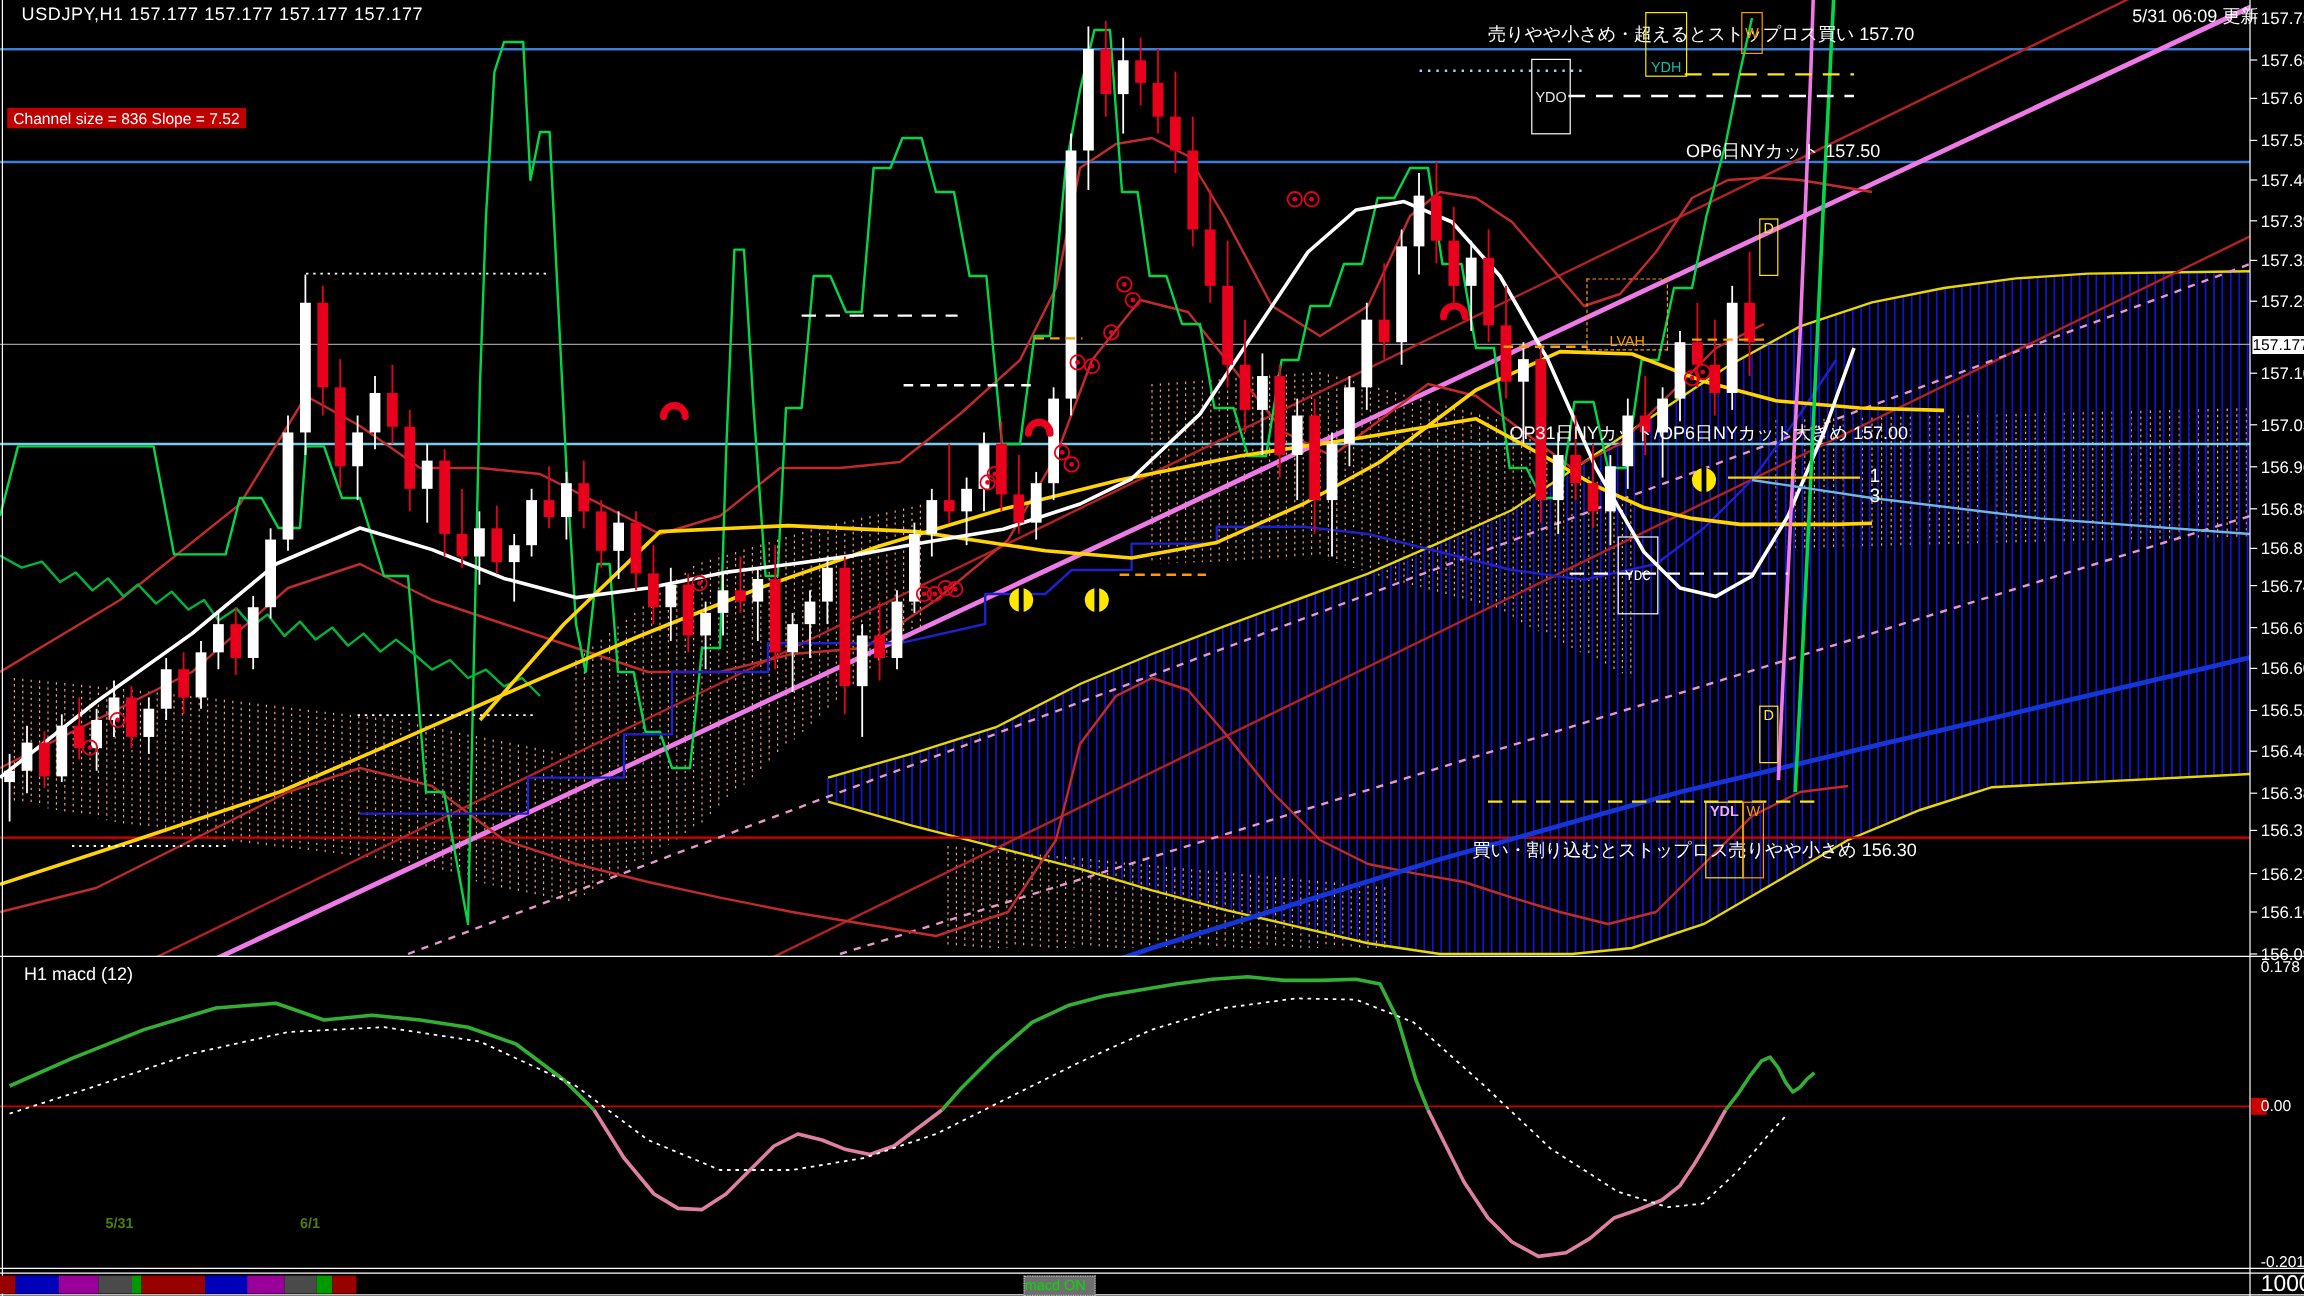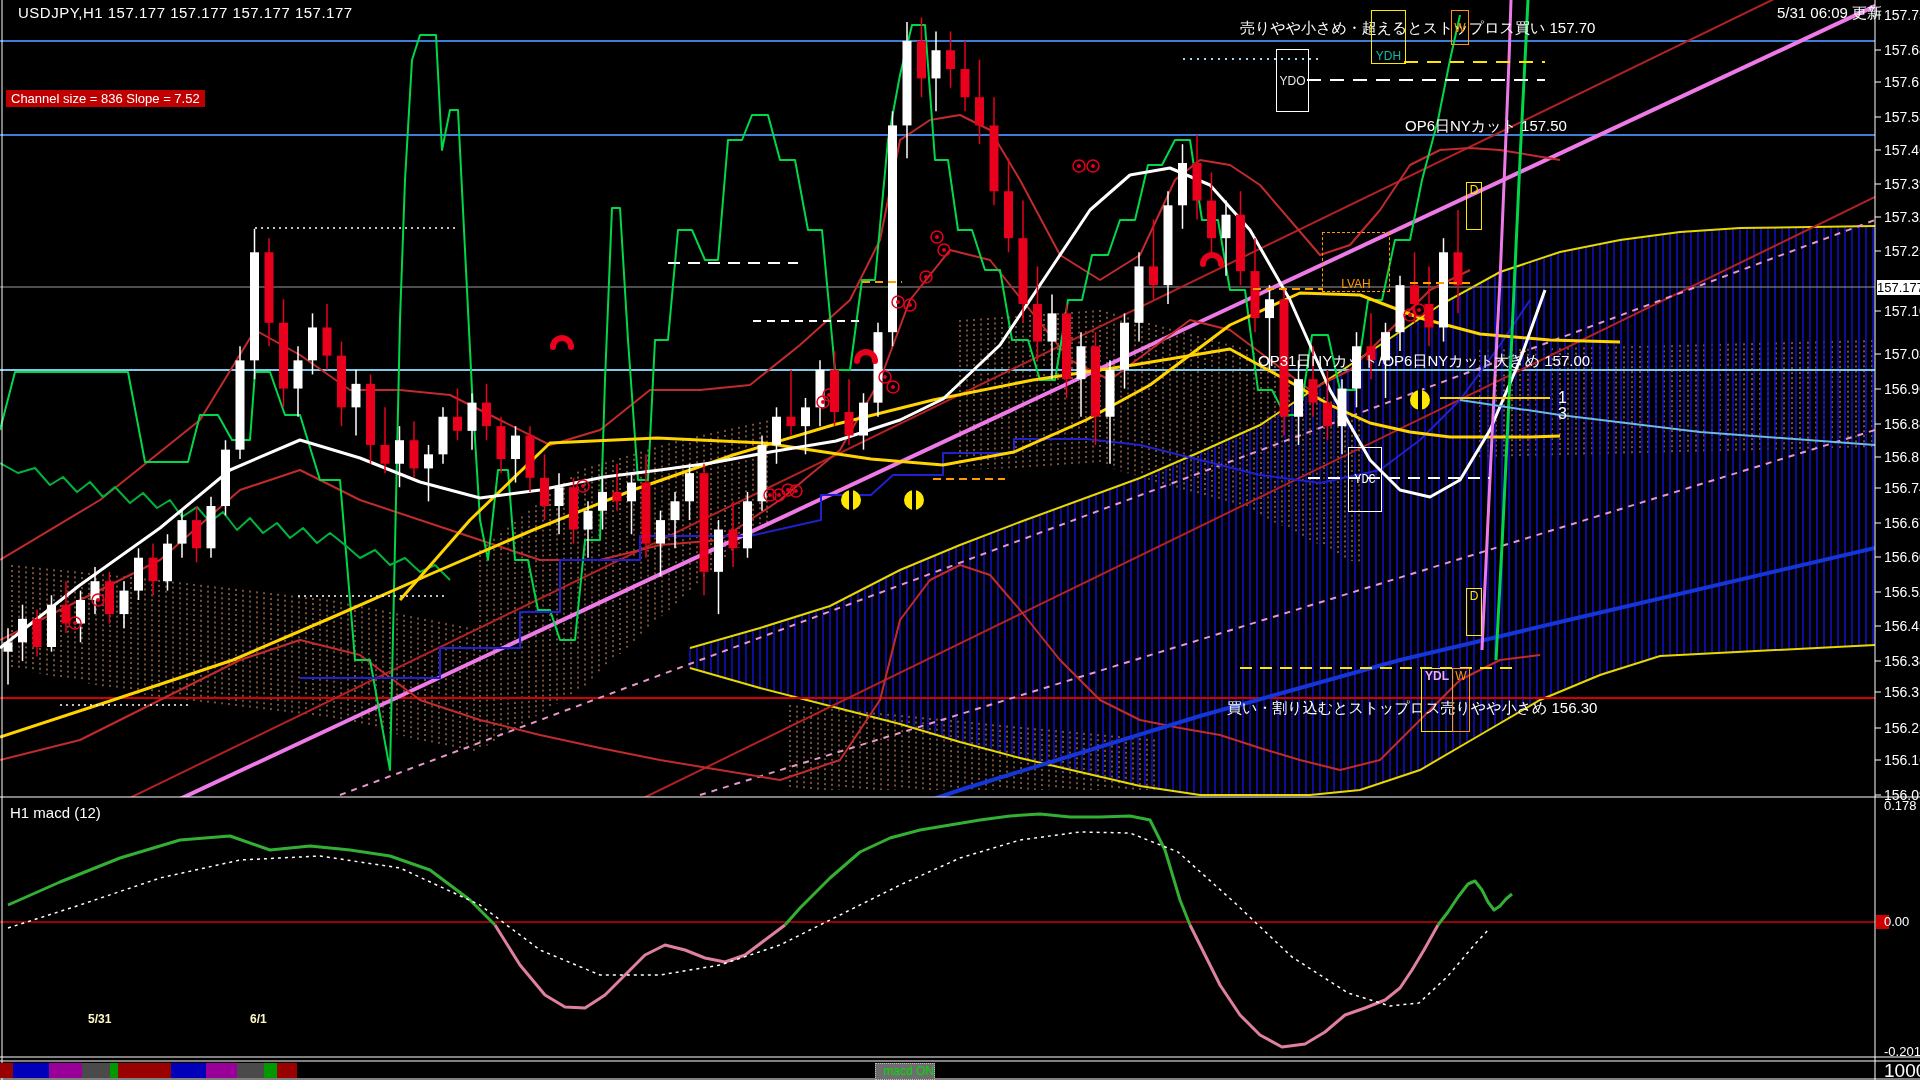--- a/index.html
+++ b/index.html
@@ -4,30 +4,30 @@
 <style>
   html,body{margin:0;padding:0;background:#000;}
   #root{position:relative;width:1920px;height:1080px;background:#000;overflow:hidden;
         font-family:"Liberation Sans",sans-serif;}
   svg{position:absolute;left:0;top:0;}
   .txt{position:absolute;white-space:nowrap;color:#fff;}
   #ohlc{left:18px;top:4px;font-size:15px;letter-spacing:.5px;text-align:right;}
   #upd{right:38px;top:4px;font-size:15px;}
   #badge{left:6px;top:72px;font-size:13px;background:#c00000;padding:1px 5px;margin-top:18px;}
   #wm{left:58px;top:78px;font-size:60px;color:#fff;letter-spacing:3px;}
-  #macdlbl{left:10px;top:804px;font-size:15px;}
-  #macdbtn{position:absolute;left:875px;top:1063px;width:58px;height:15px;background:#6e6e6e;
-           border:1px dotted #bdbdbd;color:#00e000;font-size:12px;text-align:right;line-height:14px;cursor:pointer;}
+  #macdlbl{left:20px;top:804px;font-size:15px;}
+  #macdbtn{position:absolute;left:853px;top:1063px;width:58px;height:15px;background:#6e6e6e;
+           border:1px dotted #bdbdbd;color:#00e000;font-size:12px;text-align:left;line-height:14px;cursor:pointer;}
   #pricetag{position:absolute;left:1877px;top:280px;width:43px;height:15px;background:#fff;color:#000;
             font-size:13px;text-align:center;line-height:15px;}
   .axlab{position:absolute;left:1884px;color:#fff;font-size:14px;}
   .ann{position:absolute;color:#fff;font-size:15px;white-space:nowrap;}
   .lvbox{position:absolute;font-size:12px;}
   .num{position:absolute;color:#fff;font-size:16px;}
-  .datelab{position:absolute;color:#fef9c3;font-size:12px;font-weight:bold;top:1012px;}
+  .datelab{position:absolute;color:#4d7c0f;font-size:12px;font-weight:bold;top:1012px;}
 </style>
 </head>
 <body>
 
 <div id="root">
   <svg id="chart" width="1920" height="1080" viewBox="0 0 1920 1080">
       <defs>
         <clipPath id="mainclip">
           <rect x="0" y="0" width="1875" height="797"></rect>
         </clipPath>

